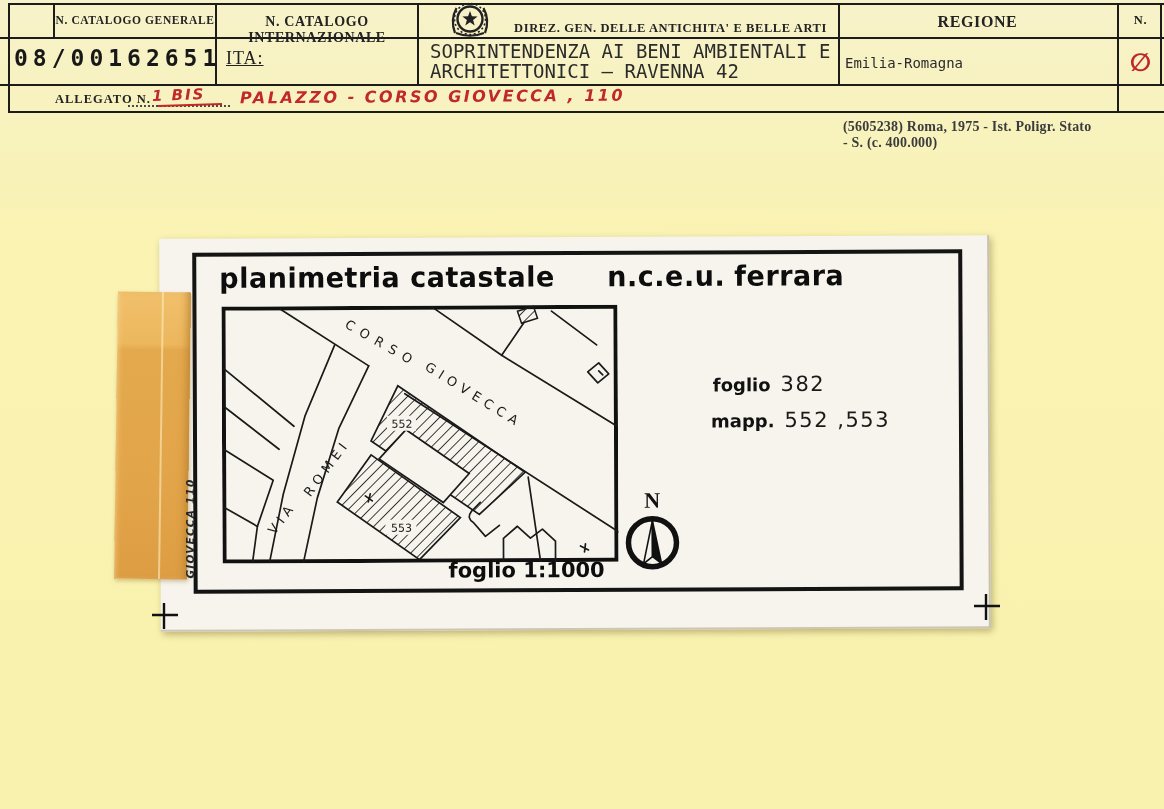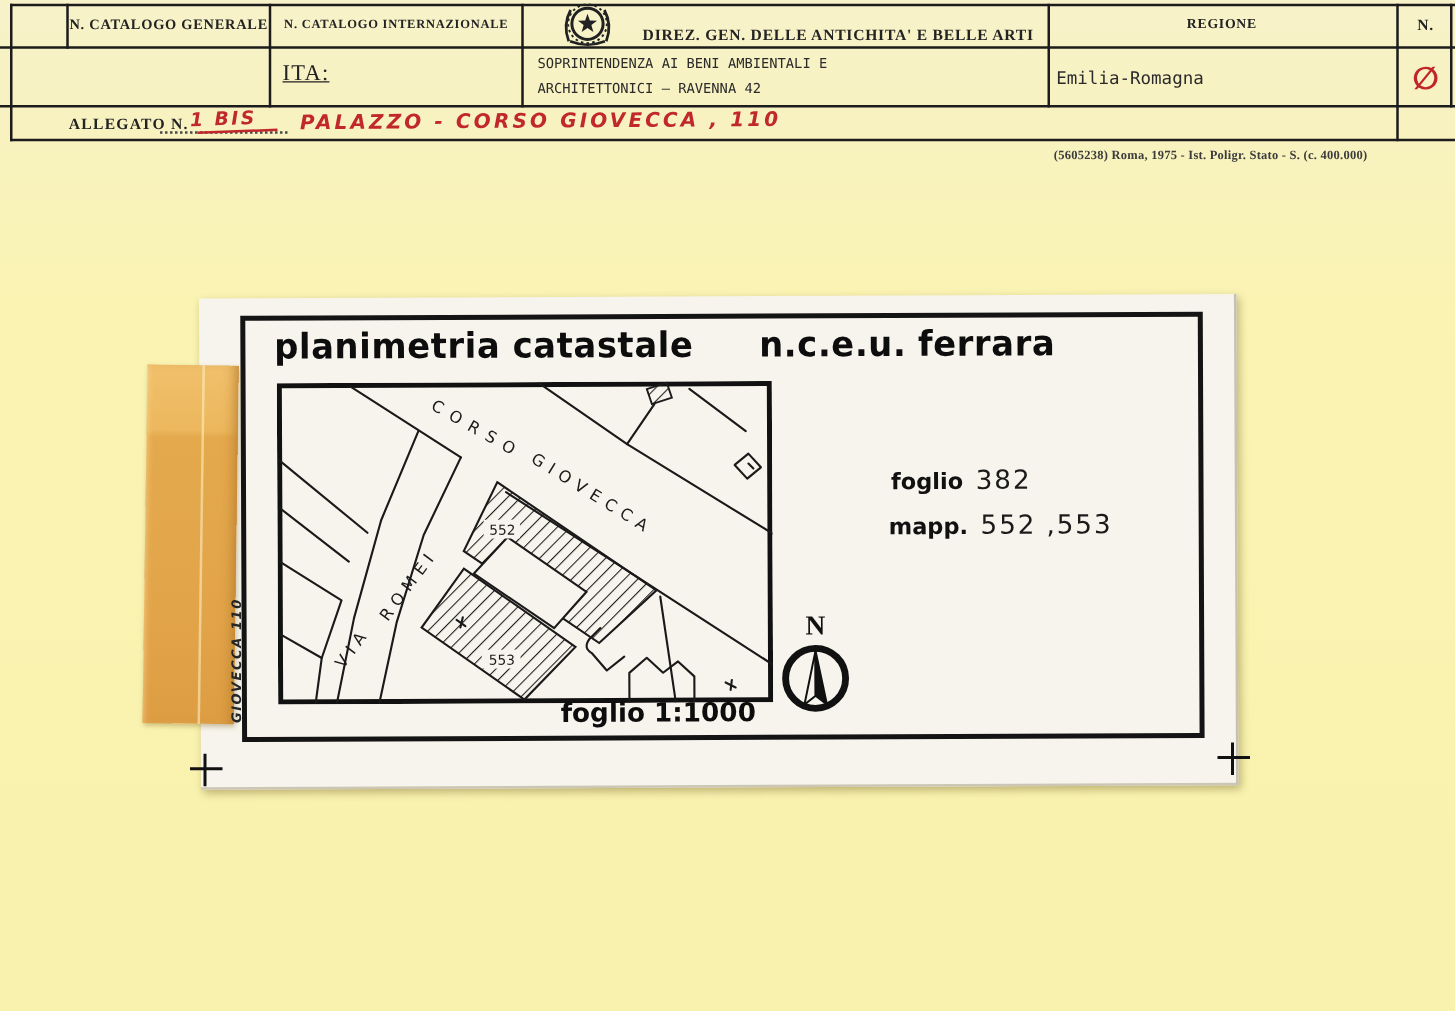--- a/index.html
+++ b/index.html
@@ -7,32 +7,32 @@
   .card { position:relative; width:1164px; height:809px; overflow:hidden;
           background:linear-gradient(180deg,#f7f2c9 0%, #f8f2bd 16%, #faf3b2 30%, #f9f2ae 100%); }
   .hline,.vline { position:absolute; background:#1c1c1c; }
   .hline { height:2px; } .vline { width:2px; }
   .cell-label { position:absolute; font-family:"Liberation Serif",serif; font-weight:700;
                 color:#232323; letter-spacing:.6px; text-align:center; }
   .mono { font-family:"DejaVu Sans Mono", monospace; color:#2b2b2b; }
   .stamp-num { position:absolute; left:14px; top:45px; font-family:"DejaVu Sans Mono",monospace;
                font-weight:700; font-size:23px; letter-spacing:5px; color:#181818; }
   .ita { position:absolute; left:226px; top:48px; font-size:18px; color:#222; letter-spacing:1px;text-decoration:underline; }
-  .soprint { position:absolute; left:430px; top:41px; font-size:11px; line-height:20px; }
+  .soprint { position:absolute; left:430px; top:41px; font-size:19px; line-height:20px; }
   .regione-val { position:absolute; left:845px; top:55px; width:272px; text-align:left; font-size:14px; }
   .n-val { position:absolute; left:1119px; top:48px; width:43px; text-align:center;
            color:#c0262a; font-size:25px; font-weight:700; font-family:"DejaVu Sans",sans-serif; }
   .allegato { position:absolute; left:55px; top:92px; font-size:12.5px; font-weight:700;
               letter-spacing:1px; color:#232323; }
   .dotted { position:absolute; left:128px; top:105px; width:102px; border-bottom:2px dotted #4a4a4a; }
   .hand-red { color:#c1282b; font-family:"DejaVu Sans",sans-serif; font-style:italic; font-weight:600; }
   .allegato-val { position:absolute; left:152px; top:86px; font-size:15px; letter-spacing:2px; transform:rotate(-2deg); }
   .red-underline { position:absolute; left:158px; top:104px; width:64px; height:2px; background:#c1282b; transform:rotate(-2deg); }
   .subject { position:absolute; left:240px; top:87px; font-size:16px; letter-spacing:2.5px; transform:rotate(-.4deg); }
-  .print-note { position:absolute; left:843px; top:119px; width:255px; font-size:10px; font-weight:700;
+  .print-note { position:absolute; left:843px; top:119px; width:255px; font-size:14px; font-weight:700;
                 color:#3c3c3c; letter-spacing:.2px; }
   .tape { position:absolute; left:116px; top:292px; width:73px; height:287px; z-index:20;
           transform:rotate(.8deg);
           background:linear-gradient(180deg,#f1c06c 0px,#ecb75d 52px,#e4a94d 58px,#e2a449 200px,#dd9d43 287px);
           box-shadow:inset -8px 0 10px -6px #b97f2e, inset 3px 0 6px -3px #f7d592, 1px 2px 4px rgba(120,90,20,.35); }
   .tape-seam { position:absolute; left:60%; top:0; width:2px; height:100%; background:rgba(255,244,200,.55); }
   .sheet { position:absolute; left:160px; top:237px; width:830px; height:393px; z-index:10;
            background:#f6f4ec; transform:rotate(-.25deg);
            border-right:2px solid #c6c1b0; border-bottom:2px solid #ccc6b4;
            box-shadow:2px 3px 7px rgba(120,100,40,.45); }
@@ -62,35 +62,36 @@
   <div class="hline" style="top:111px;left:8px;width:1156px;"></div>
   <div class="vline" style="left:8px;top:3px;height:110px;"></div>
   <div class="vline" style="left:53px;top:3px;height:36px;"></div>
   <div class="vline" style="left:215px;top:3px;height:83px;"></div>
   <div class="vline" style="left:417px;top:3px;height:83px;"></div>
   <div class="vline" style="left:838px;top:3px;height:83px;"></div>
   <div class="vline" style="left:1117px;top:3px;height:110px;"></div>
   <div class="vline" style="left:1160px;top:3px;height:83px;"></div>
 
   <div class="cell-label" style="left:55px;top:14px;width:160px;font-size:11.5px;">N. CATALOGO GENERALE</div>
-  <div class="cell-label" style="left:217px;top:14px;width:200px;font-size:10px;">N. CATALOGO INTERNAZIONALE</div>
+  <div class="cell-label" style="left:217px;top:14px;width:200px;font-size:14px;">N. CATALOGO INTERNAZIONALE</div>
 
   <svg style="position:absolute;left:447px;top:1px;" width="46" height="38" viewBox="0 0 46 38">
     <circle cx="23" cy="18" r="15.5" fill="none" stroke="#222" stroke-width="1.6" stroke-dasharray="2 2.6"></circle>
     <circle cx="23" cy="18" r="12.5" fill="none" stroke="#222" stroke-width="2.4"></circle>
     <polygon fill="#222" points="23,10 24.9,15.3 30.6,15.5 26.1,19 27.7,24.5 23,21.3 18.3,24.5 19.9,19 15.4,15.5 21.1,15.3"></polygon>
     <path d="M8,32 Q3,19 9.5,7" fill="none" stroke="#222" stroke-width="2.2"></path>
     <path d="M38,32 Q43,19 36.5,7" fill="none" stroke="#222" stroke-width="2.2"></path>
     <path d="M9,32 Q23,37.5 37,32" fill="none" stroke="#222" stroke-width="2"></path>
   </svg>
   <div class="cell-label" style="left:497px;top:21px;width:330px;font-size:12.5px;text-align:right;">DIREZ. GEN. DELLE ANTICHITA' E BELLE ARTI</div>
 
-  <div class="cell-label" style="left:840px;top:13px;width:275px;font-size:11px;">REGIONE</div>
+  <div class="cell-label" style="left:840px;top:13px;width:275px;font-size:16px;">REGIONE</div>
   <div class="cell-label" style="left:1119px;top:13px;width:43px;font-size:12.5px;">N.</div>
 
+  <div class="stamp-num">08/00162651</div>
   <div class="ita">ITA:</div>
   <div class="soprint mono">
     <div>SOPRINTENDENZA AI BENI AMBIENTALI E</div>
     <div>ARCHITETTONICI — RAVENNA 42</div>
   </div>
   <div class="regione-val mono">Emilia-Romagna</div>
   <div class="n-val">∅</div>
 
   <div class="allegato">ALLEGATO N.</div>
   <div class="dotted"></div>

